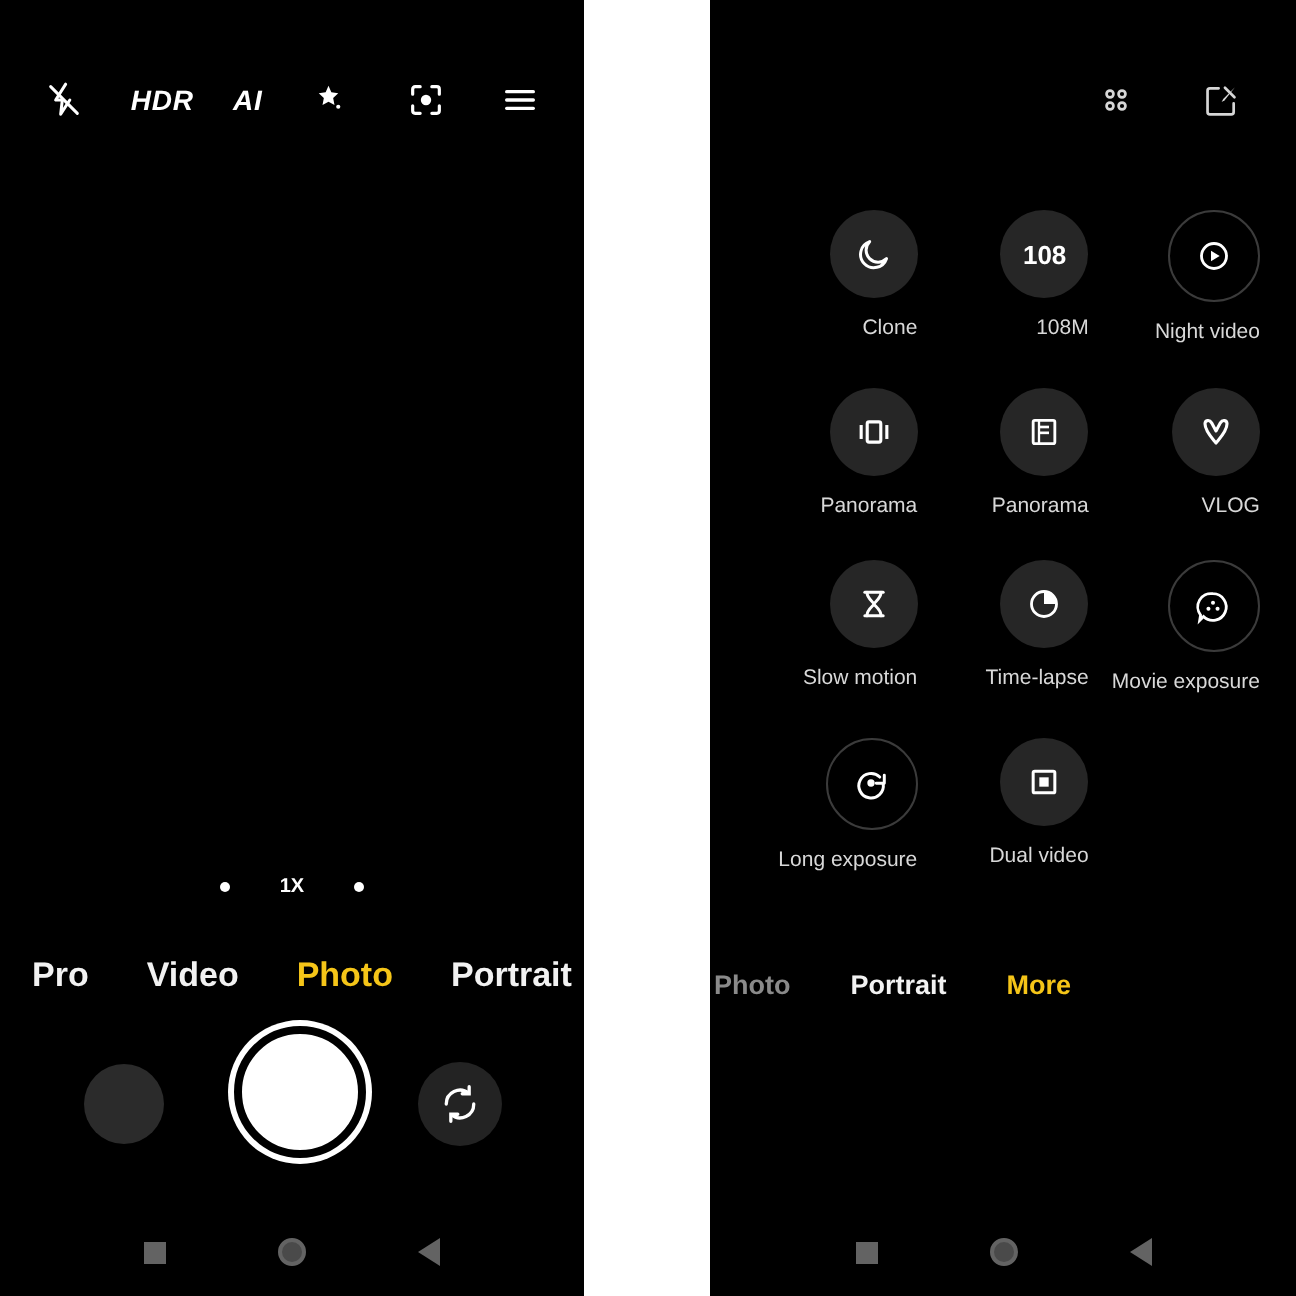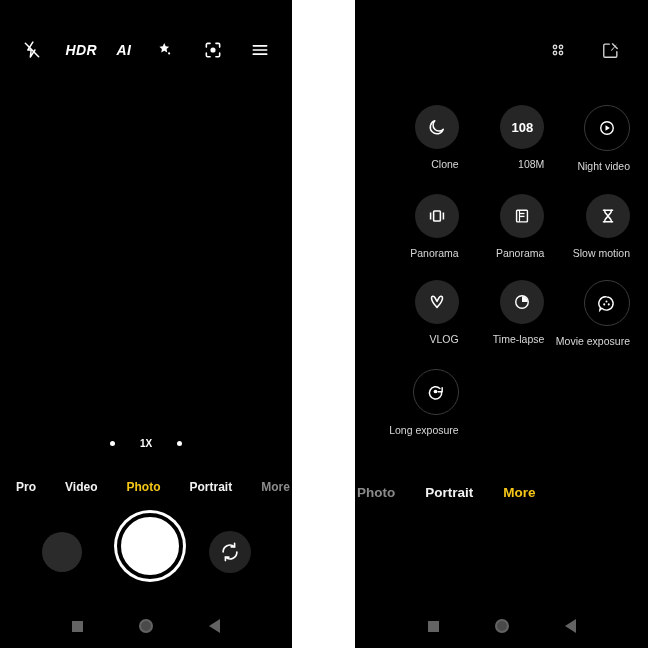--- a/index.html
+++ b/index.html
@@ -102,21 +102,21 @@
     width: 292px;
     height: 30px;
     display: flex;
     align-items: center;
     gap: 29px;
     padding-left: 16px;
     box-sizing: border-box;
     white-space: nowrap;
   }
   .mode-tab {
-    font-size: 12px;
+    font-size: 17px;
     font-weight: bold;
     color: #f2f2f2;
     line-height: 1;
   }
   .mode-tab.inactive-dim { color: #8a8a8a; }
   .mode-tab.active { color: #f5c518; }
 
   
   .shutter-row {
     position: absolute;
@@ -409,37 +409,37 @@
             <line x1="9" y1="9" x2="15" y2="9" stroke-width="1.6"></line>
             <line x1="9" y1="12.5" x2="15" y2="12.5" stroke-width="1.6"></line>
             <line x1="9" y1="5" x2="9" y2="19" stroke-width="1.4"></line>
           </svg>
         </div>
         <div class="mode-cell-label">Panorama</div>
       </div>
 
       <div class="mode-cell">
         <div class="mode-circle">
+          <svg width="22" height="22" viewBox="0 0 24 24" fill="none" stroke="#fff" stroke-width="1.7" stroke-linejoin="round" stroke-linecap="round">
+            <path d="M6 7.5 C6 5.6 8.4 5 9.6 7 L12 11.4 L14.4 7 C15.6 5 18 5.6 18 7.5 C18 11.5 14 15.5 12 18 C10 15.5 6 11.5 6 7.5 Z"></path>
+          </svg>
+        </div>
+        <div class="mode-cell-label">VLOG</div>
+      </div>
+
+      <div class="mode-cell">
+        <div class="mode-circle">
           <svg width="20" height="20" viewBox="0 0 24 24" fill="none" stroke="#fff" stroke-width="1.8" stroke-linecap="round" stroke-linejoin="round">
             <line x1="6.5" y1="5" x2="17.5" y2="5"></line>
             <line x1="6.5" y1="19" x2="17.5" y2="19"></line>
             <path d="M7.8 5 C7.8 9 12 11 12 12 C12 13 7.8 15 7.8 19"></path>
             <path d="M16.2 5 C16.2 9 12 11 12 12 C12 13 16.2 15 16.2 19"></path>
           </svg>
         </div>
         <div class="mode-cell-label">Slow motion</div>
-      </div>
-
-      <div class="mode-cell">
-        <div class="mode-circle">
-          <svg width="22" height="22" viewBox="0 0 24 24" fill="none" stroke="#fff" stroke-width="1.7" stroke-linejoin="round" stroke-linecap="round">
-            <path d="M6 7.5 C6 5.6 8.4 5 9.6 7 L12 11.4 L14.4 7 C15.6 5 18 5.6 18 7.5 C18 11.5 14 15.5 12 18 C10 15.5 6 11.5 6 7.5 Z"></path>
-          </svg>
-        </div>
-        <div class="mode-cell-label">VLOG</div>
       </div>
 
       <div class="mode-cell">
         <div class="mode-circle">
           <svg width="20" height="20" viewBox="0 0 24 24" fill="none" stroke="#fff" stroke-width="1.7">
             <circle cx="12" cy="12" r="7.5"></circle>
             <path d="M12 5 A7 7 0 0 1 19 12 L12 12 Z" fill="#fff" stroke="none"></path>
           </svg>
         </div>
         <div class="mode-cell-label">Time-lapse</div>
@@ -461,20 +461,29 @@
         <div class="mode-circle outlined">
           <svg width="21" height="21" viewBox="0 0 24 24" fill="none" stroke="#fff" stroke-width="1.7" stroke-linecap="round" stroke-linejoin="round">
             <path d="M17 8.6 A7 7 0 1 0 19 12.6"></path>
             <polyline points="19.6,7.6 19.6,12.2 15,12.2"></polyline>
             <circle cx="12" cy="12" r="2.1" fill="#fff" stroke="none"></circle>
           </svg>
         </div>
         <div class="mode-cell-label">Long exposure</div>
       </div>
 
+      <div class="mode-cell">
+        <div class="mode-circle">
+          <svg width="20" height="20" viewBox="0 0 24 24" fill="none" stroke="#fff" stroke-width="1.8" stroke-linejoin="round">
+            <rect x="5.5" y="5.5" width="13" height="13" rx="1"></rect>
+            <rect x="9.2" y="9.2" width="5.6" height="5.6" fill="#fff" stroke="none"></rect>
+          </svg>
+        </div>
+        <div class="mode-cell-label">Dual video</div>
+      </div>
 
 
     </div>
 
     <div class="more-tabs">
       <div class="more-tab dim">Photo</div>
       <div class="more-tab">Portrait</div>
       <div class="more-tab active">More</div>
     </div>
 

